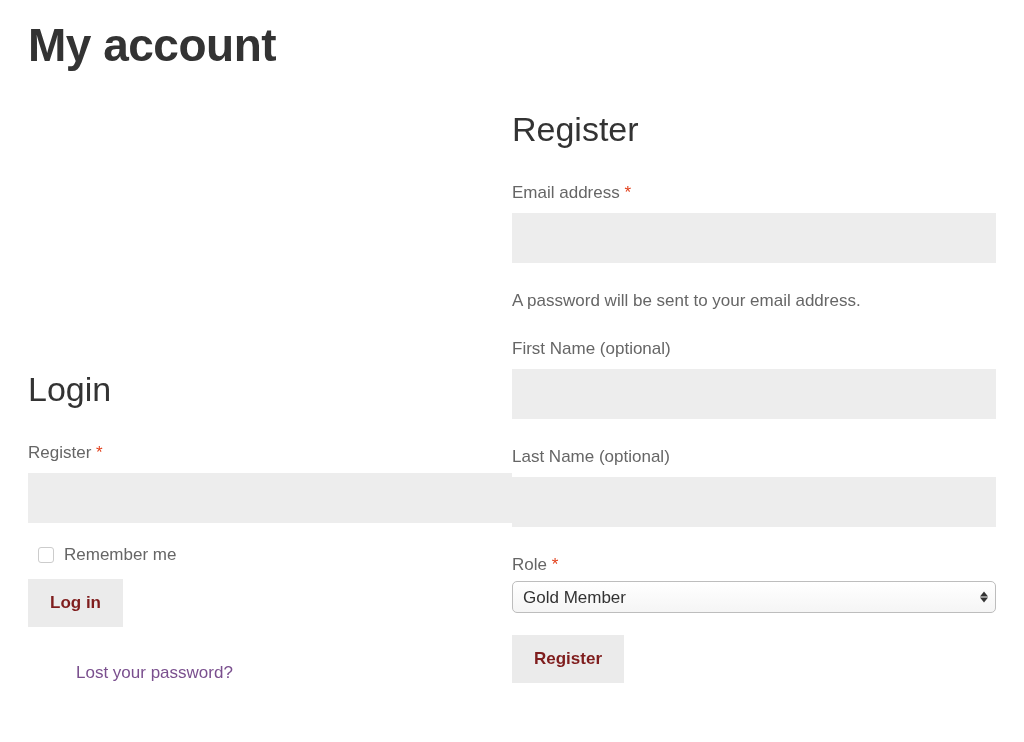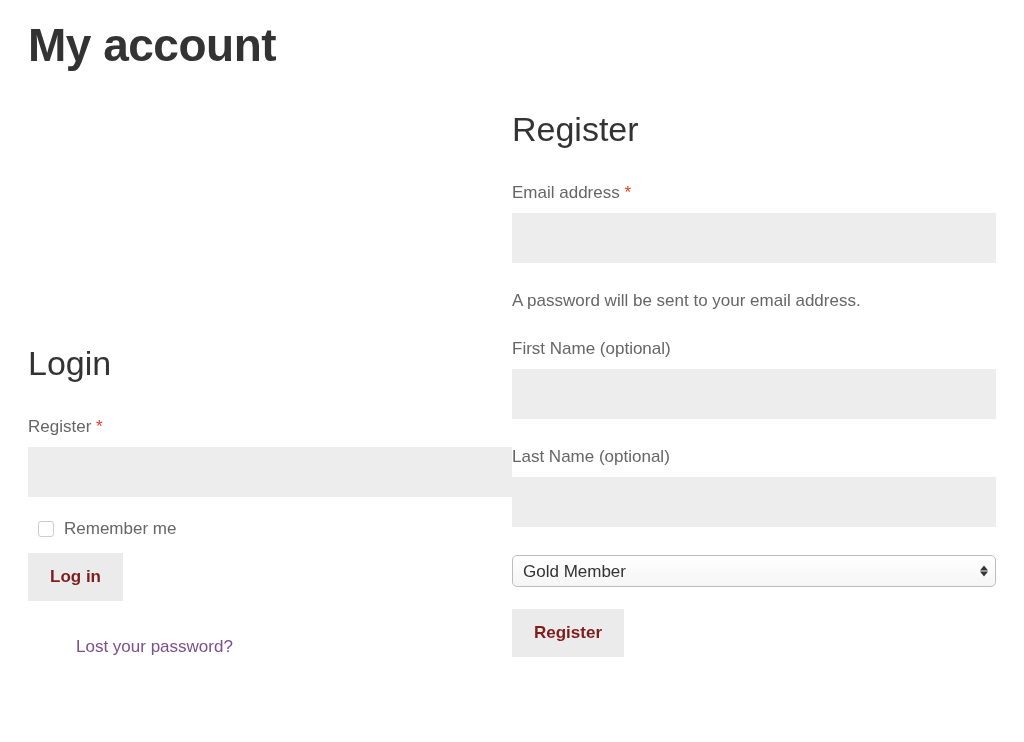--- a/index.html
+++ b/index.html
@@ -203,20 +203,24 @@
       <label class="field-label">First Name (optional)</label>
       <input type="text" class="text-input" value="" style="">
     </div>
 
     <div class="form-row">
       <label class="field-label">Last Name (optional)</label>
       <input type="text" class="text-input" value="" style="">
     </div>
 
     <div class="form-row" style="margin-bottom:22px;">
+      <label class="field-label" style="margin-bottom:6px;">
+        <span>Role</span>
+        <span class="required">*</span>
+      </label>
       <div class="select-wrap">
         <select class="role-select">
           <option>Gold Member</option>
         </select>
         <span class="select-arrows">
           <span class="up"></span>
           <span class="down"></span>
         </span>
       </div>
     </div>

